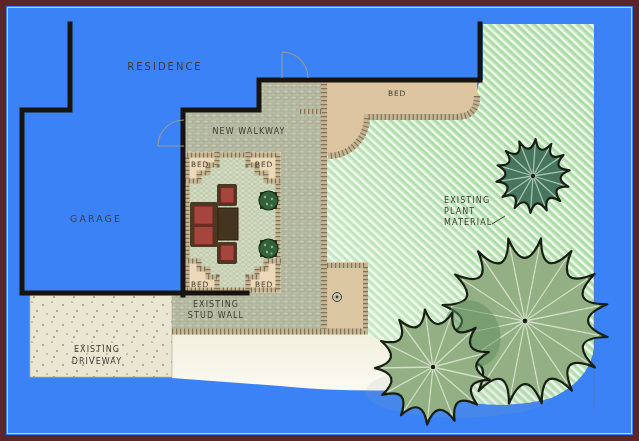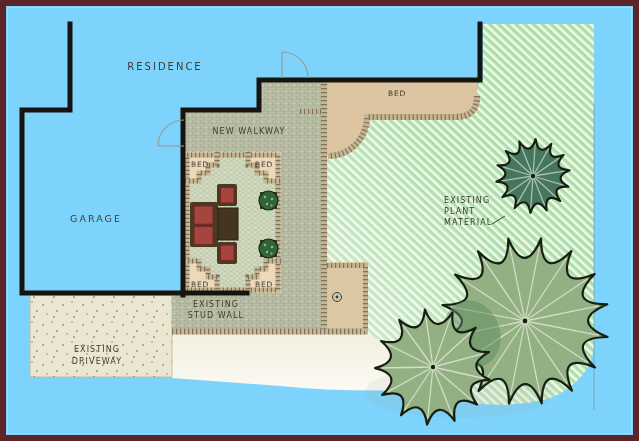--- a/index.html
+++ b/index.html
@@ -1,16 +1,16 @@
 <!DOCTYPE html>
 <html style="--border: #5c2628; --frameInner: #d9c6c6; --wall: #17140f; --text: #3e3c32; --walkway: #b8bca5; --walkwayJoint: #9aa086; --walkwayFleck: #e9e6cb; --courtyard: #d4dcc3; --courtyardJoint: #b5c1a2; --bedTop: #dcc5a0; --cornerBed: #eed8ba; --pad: #dcc7a3; --brick: #c6b591; --brickRung: #6d6350; --grass: #bce4b6; --grassLight: #f0faee; --grassDark: #8ecd8b; --cream: #f2f0dd; --drive: #eae6d1; --driveDot: #6f6f55; --treeDark: #47755e; --treeDarkRay: #b9d6c1; --treeLight: #92b083; --treeLightRay: #e7efd9; --treeLine: #2d482b; --treeOutline: #161f12; --treeOverlap: #5d8a5d; --shrub: #33613a; --shrubDot: #8fbf8d; --planter: #443424; --sofaRed: #a6453d; --cushionLine: #6f2721; --furnBrown: #4a3a23; --tableBrown: #44351e; --door: #9a9a92; --propLine: #6e6e66; --padCircle: #3c3b30;"><head>
 <meta charset="utf-8">
 <style>
   html,body{margin:0;padding:0;background:#ffffff;}
-  .stage{width:639px;height:441px;position:relative;background:#7dd3fc;font-family:"DejaVu Sans",sans-serif;}
+  .stage{width:639px;height:441px;position:relative;background:#3b82f6;font-family:"DejaVu Sans",sans-serif;}
   svg{display:block;}
   text{font-family:"DejaVu Sans",sans-serif;fill:var(--text);letter-spacing:1.1px;}
   .t-res{font-size:10px;letter-spacing:2px;}
   .t-gar{font-size:9.5px;letter-spacing:2px;}
   .t-med{font-size:8px;}
   .t-bed{font-size:7.5px;letter-spacing:0.8px;}
   .wall{stroke:var(--wall);stroke-width:5;fill:none;stroke-linecap:square;}
   .door{stroke:var(--door);stroke-width:1.1;fill:none;}
   .prop{stroke:var(--propLine);stroke-width:0.8;opacity:.55;}
   .brick-base{stroke:var(--brick);fill:none;}

